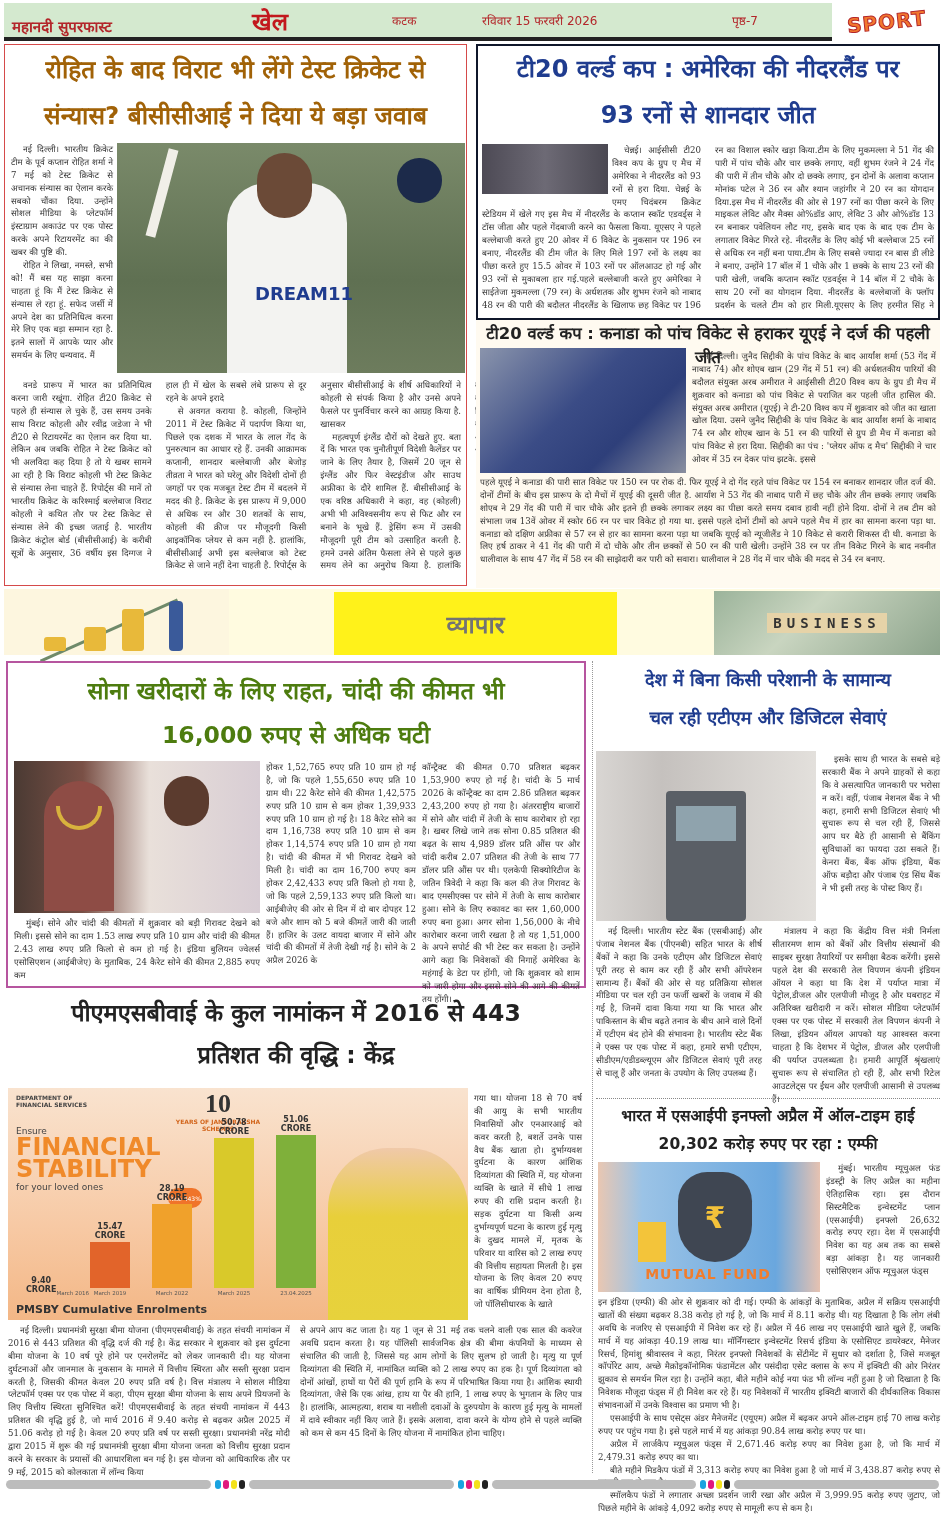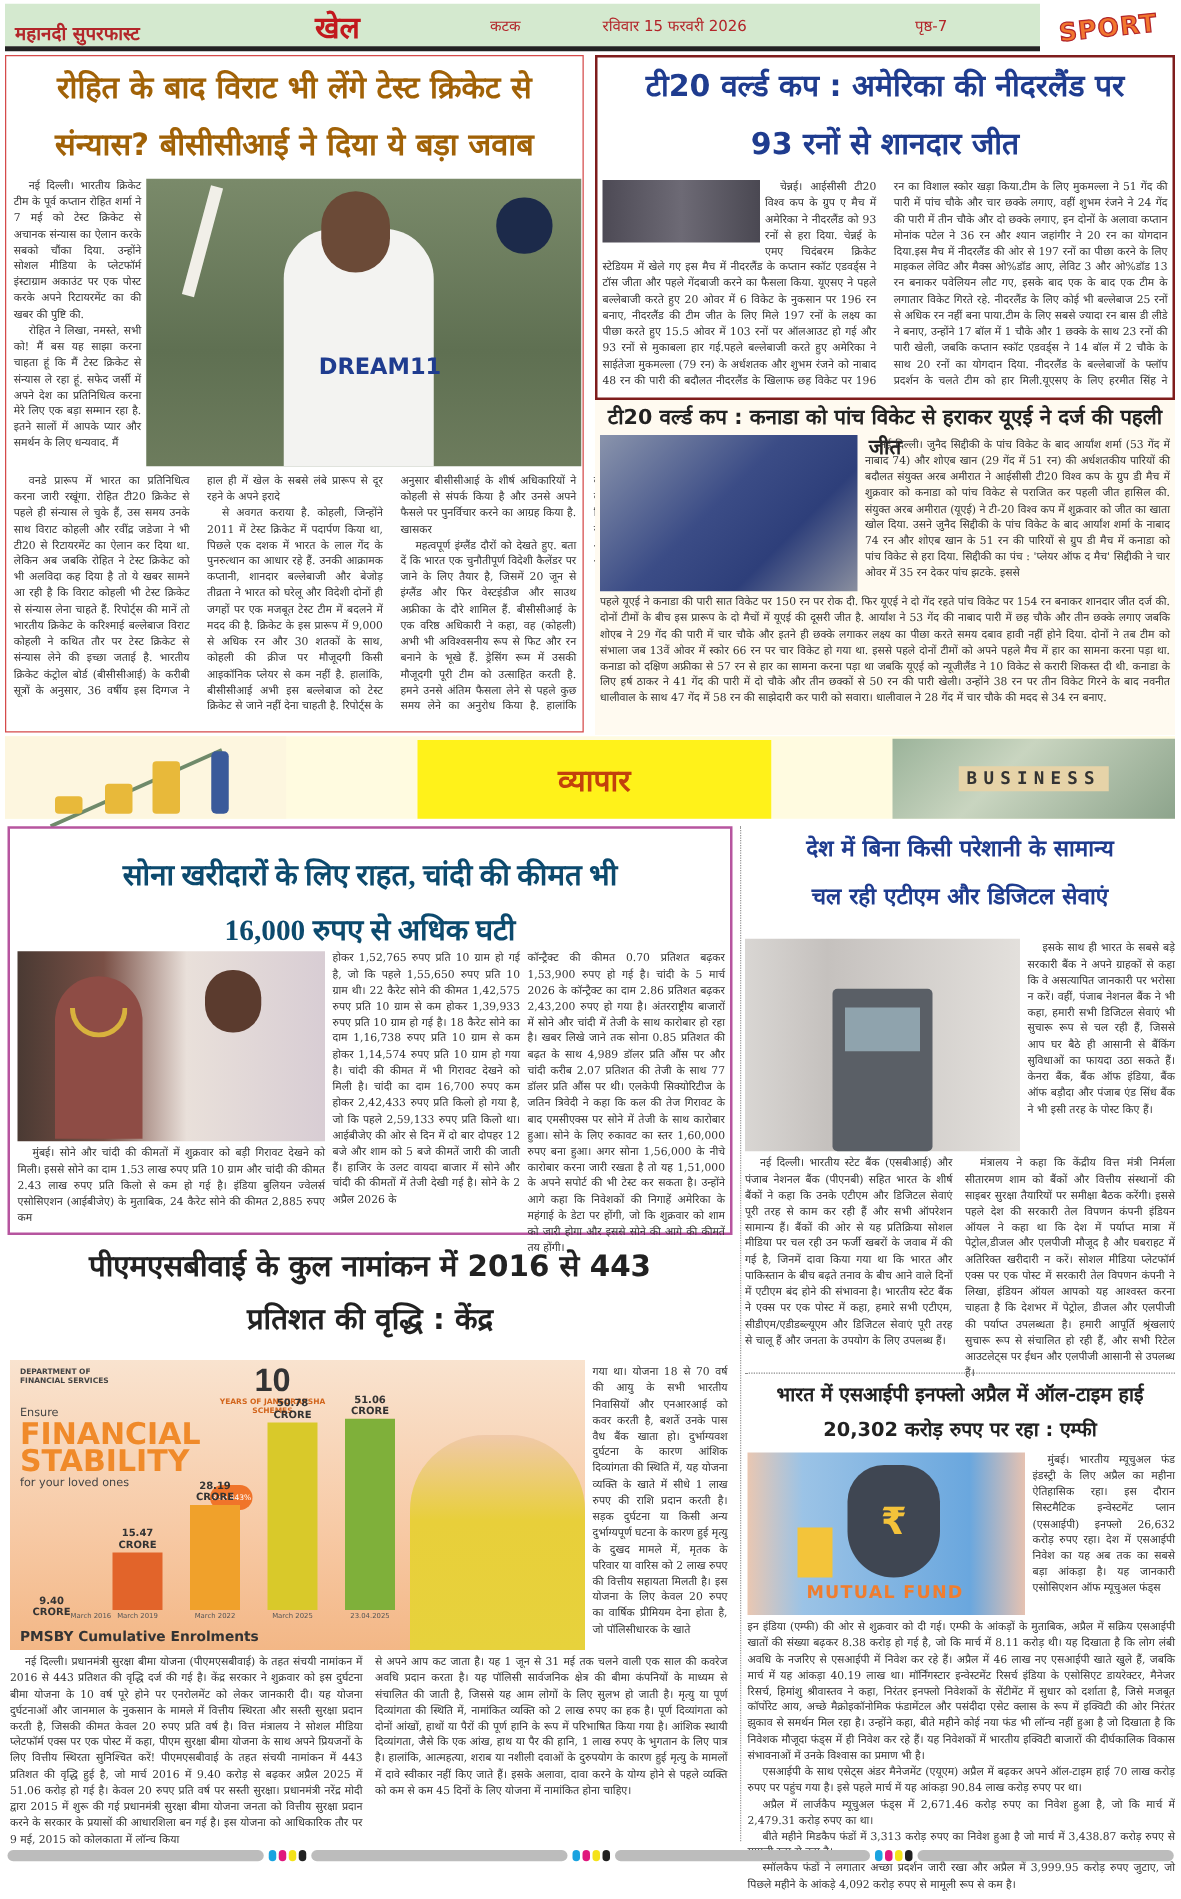--- a/index.html
+++ b/index.html
@@ -8,21 +8,21 @@
   .mast { left: 4px; top: 3px; width: 828px; height: 34px; background: #d4e9cf; display: flex; align-items: center; font-family: "DejaVu Sans", sans-serif; }
   .mast .paper { color: #b3262a; font-size: 15px; font-weight: bold; margin-left: 8px; width: 240px; margin-top: 12px; }
   .mast .sec { color: #c2181d; font-size: 24px; font-weight: bold; width: 140px; }
   .mast .city { color: #b3262a; font-size: 12px; width: 90px; }
   .mast .date { color: #b3262a; font-size: 12px; width: 250px; }
   .mast .pg { color: #b3262a; font-size: 12px; }
   .mast-rule { left: 4px; top: 37px; width: 828px; height: 4px; background: #222; }
   .sport-logo { left: 832px; top: 2px; width: 110px; height: 40px; display:flex; align-items:center; justify-content:center; }
   .sport-logo span { font-family: "DejaVu Sans", sans-serif; font-weight: bold; font-size: 20px; color: #f2772e; -webkit-text-stroke: 1px #b3262a; letter-spacing: 1px; transform: rotate(-6deg); }
   .box-red { border: 1px solid #d54a4a; }
-  .box-black { border: 2px solid #7f1d1d; }
+  .box-black { border: 2px solid #0f172a; }
   .box-pink { border: 2px solid #b6559f; }
   .hl { font-family: "DejaVu Sans", sans-serif; font-weight: bold; text-align: center; line-height: 1.45; }
   .txt { font-size: 8.6px; line-height: 1.5; text-align: justify; color: #333; }
   .txt p { text-indent: 12px; }
   .cols2 { column-count: 2; column-gap: 12px; }
   .cols3 { column-count: 3; column-gap: 12px; }
   .photo { background: linear-gradient(135deg,#6e7d5a,#4e5d45); }
   .dotsep { border-left: 1px dotted #999; }
   .footer-bars { left: 0; top: 1477px; width: 945px; height: 14px; display:flex; align-items:center; gap:4px; padding:0 6px; }
   .bar { height: 9px; background: #bcbcbc; border-radius: 5px; flex: 1; }
@@ -92,29 +92,29 @@
 
 <div class="abs" style="left:4px;top:589px;width:936px;height:66px;background:#fffbe0;">
   <div class="abs" style="left:0;top:0;width:225px;height:66px;background:#fdf6df;">
     <div style="position:absolute;left:30px;top:40px;width:150px;height:3px;background:#6f8a6a;transform:rotate(-24deg);"></div>
     <div style="position:absolute;left:40px;top:48px;width:22px;height:14px;background:#e8b93a;border-radius:3px;"></div>
     <div style="position:absolute;left:80px;top:38px;width:22px;height:24px;background:#e8b93a;border-radius:3px;"></div>
     <div style="position:absolute;left:118px;top:20px;width:22px;height:42px;background:#e8b93a;border-radius:3px;"></div>
     <div style="position:absolute;left:165px;top:12px;width:14px;height:50px;background:#3a5a9a;border-radius:4px;"></div>
   </div>
   <div class="abs" style="left:330px;top:3px;width:283px;height:63px;background:#fff21a;display:flex;align-items:center;justify-content:center;">
-    <span style="font-family:'DejaVu Sans',sans-serif;font-weight:bold;font-size:24px;color:#c2410c;">व्यापार</span>
+    <span style="font-family:'DejaVu Sans',sans-serif;font-weight:bold;font-size:24px;color:#737373;">व्यापार</span>
   </div>
   <div class="abs" style="left:710px;top:2px;width:226px;height:64px;background:linear-gradient(135deg,#9bb39a,#c9d5c0 40%,#8da48c);display:flex;align-items:center;justify-content:center;">
     <span style="background:#e6d3a8;padding:2px 6px;font-family:'DejaVu Sans Mono',monospace;font-size:14px;letter-spacing:5px;color:#333;font-weight:bold;">BUSINESS</span>
   </div>
 </div>
 
 <div class="abs box-pink" style="left:6px;top:661px;width:580px;height:327px;">
-  <div class="hl" style="color:#0c4a6e;font-size:23.5px;line-height:44px;padding-top:16px;font-family:Liberation Serif, serif;">
+  <div class="hl" style="color:#4d7c0f;font-size:23.5px;line-height:44px;padding-top:6px;">
     <div>सोना खरीदारों के लिए राहत, चांदी की कीमत भी</div>
     <div>16,000 रुपए से अधिक घटी</div>
   </div>
   <div class="abs photo" style="left:6px;top:98px;width:246px;height:152px;background:linear-gradient(90deg,#4a3a33 0%,#7a5046 28%,#e9e0da 55%,#d8cdd4 100%);">
     <div style="position:absolute;left:30px;top:20px;width:70px;height:130px;background:#8e4c45;border-radius:35px 35px 0 0;"></div>
     <div style="position:absolute;left:42px;top:45px;width:46px;height:24px;border:4px solid #d8b23d;border-top:none;border-radius:0 0 24px 24px;"></div>
     <div style="position:absolute;left:150px;top:15px;width:45px;height:50px;background:#5b3b2e;border-radius:22px;"></div>
   </div>
   <div class="abs txt" style="left:6px;top:254px;width:246px;">
     <p>मुंबई। सोने और चांदी की कीमतों में शुक्रवार को बड़ी गिरावट देखने को मिली। इससे सोने का दाम 1.53 लाख रुपए प्रति 10 ग्राम और चांदी की कीमत 2.43 लाख रुपए प्रति किलो से कम हो गई है। इंडिया बुलियन ज्वेलर्स एसोसिएशन (आईबीजेए) के मुताबिक, 24 कैरेट सोने की कीमत 2,885 रुपए कम</p>
@@ -174,21 +174,21 @@
 </div>
 
 <div class="abs" style="left:6px;top:992px;width:580px;height:480px;">
   <div class="hl" style="color:#222;font-size:23.5px;line-height:42px;">
     <div>पीएमएसबीवाई के कुल नामांकन में 2016 से 443</div>
     <div>प्रतिशत की वृद्धि : केंद्र</div>
   </div>
   <div class="abs" style="left:2px;top:96px;width:460px;height:232px;background:linear-gradient(180deg,#f9e3cf 0%,#f7c9a4 60%,#f3b786 100%);overflow:hidden;">
     <div style="position:absolute;left:8px;top:6px;font-family:'DejaVu Sans',sans-serif;font-size:6px;font-weight:bold;color:#444;width:80px;">DEPARTMENT OF FINANCIAL SERVICES</div>
     <div style="position:absolute;left:160px;top:2px;width:100px;text-align:center;">
-      <div style="font-family:Liberation Sans, sans-serif;font-size:26px;font-weight:bold;color:#333;line-height:28px;">10</div>
+      <div style="font-family:Liberation Serif, serif;font-size:26px;font-weight:bold;color:#333;line-height:28px;">10</div>
       <div style="font-family:'DejaVu Sans',sans-serif;font-size:6px;font-weight:bold;color:#d2651c;">YEARS OF JANSURAKSHA SCHEMES</div>
     </div>
     <div style="position:absolute;left:8px;top:38px;font-family:'DejaVu Sans',sans-serif;font-size:9px;color:#444;">Ensure</div>
     <div style="position:absolute;left:8px;top:48px;font-family:'DejaVu Sans',sans-serif;font-size:24px;font-weight:bold;color:#f08a2a;line-height:22px;">
       <div>FINANCIAL</div>
       <div>STABILITY</div>
     </div>
     <div style="position:absolute;left:8px;top:94px;font-family:'DejaVu Sans',sans-serif;font-size:9px;color:#444;">for your loved ones</div>
     <div style="position:absolute;left:160px;top:100px;width:34px;height:20px;background:#f0742a;border-radius:10px;color:#fff;font-family:'DejaVu Sans',sans-serif;font-size:6px;display:flex;align-items:center;justify-content:center;">Rise 443%</div>
     <div id="bars" style="position:absolute;left:18px;top:40px;width:300px;height:168px;display:flex;align-items:flex-end;gap:18px;">

